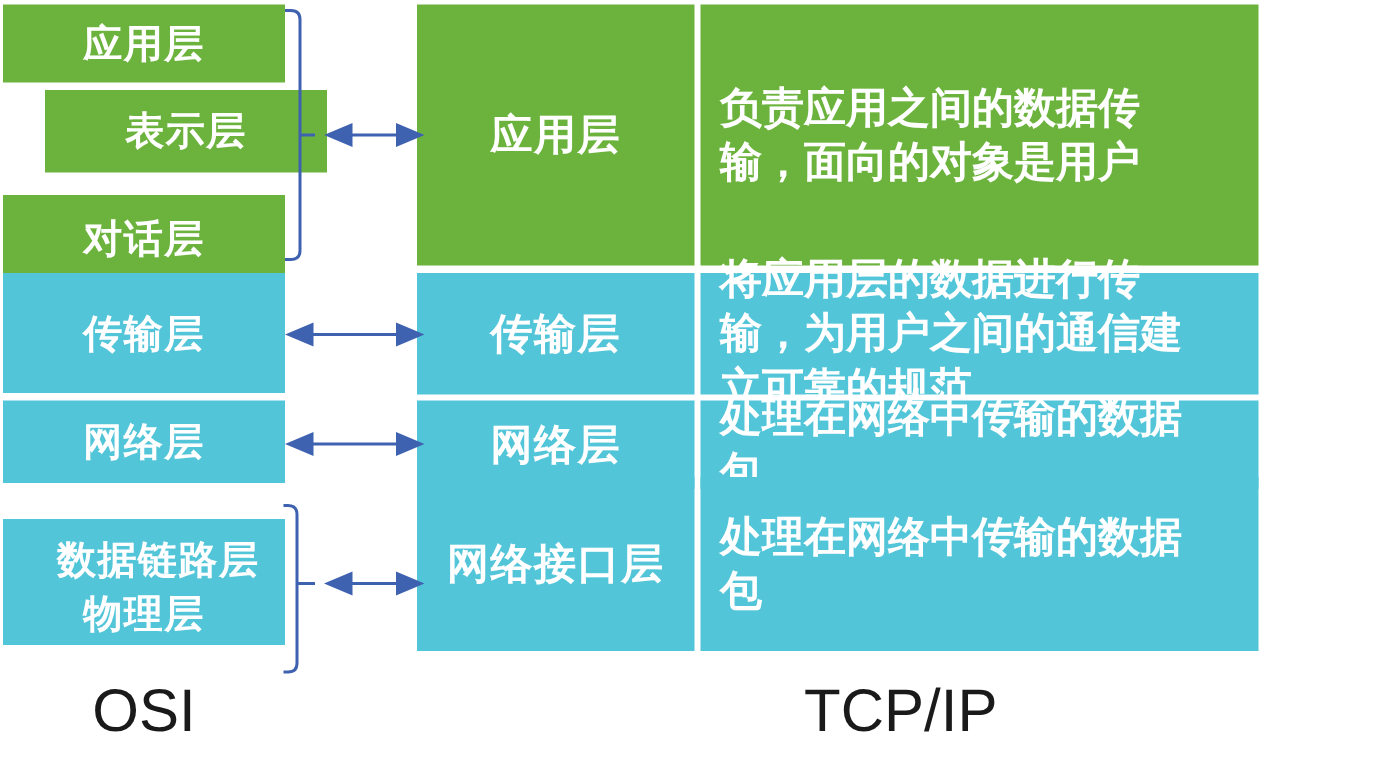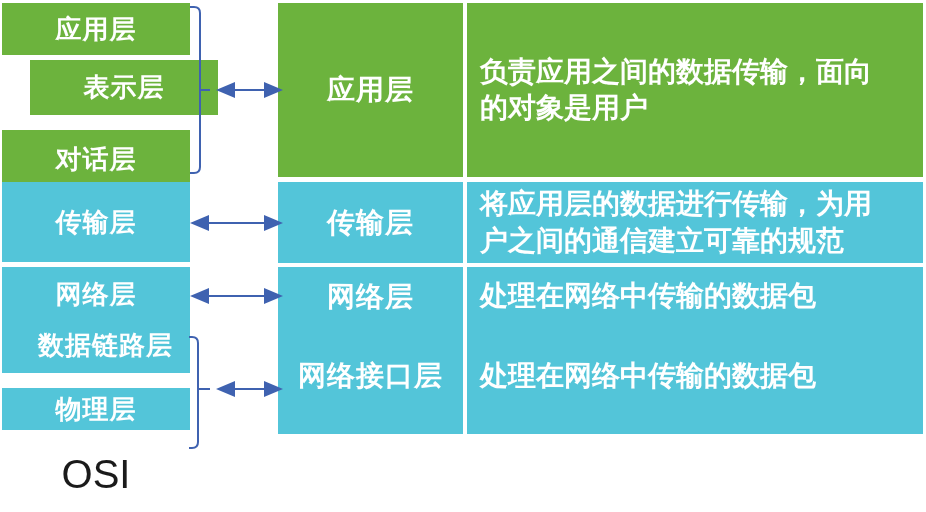--- a/index.html
+++ b/index.html
@@ -28,33 +28,33 @@
   .green { background: var(--green, #6CB33D); }
   .cyan  { background: var(--cyan, #53C5D9); }
 
   
   .osi-box { left: 2px; width: 188px; font-size: 26px; }
   .osi-0 { top: 3px;   height: 52px; }
   .osi-1 { top: 60px;  height: 55px; margin-left: 28px; }
   .osi-2 { top: 119px; height: 58px; margin-top: 11px; }
   .osi-3 { top: 182px; height: 80px; }
   .osi-4 { top: 267px; height: 55px; }
-  .osi-5 { top: 318px; height: 55px; padding-left: 19px; }
+  .osi-5 { top: 346px; height: 55px; padding-left: 19px; }
   .osi-6 { top: 388px; height: 42px; }
 
   
   .name-box { left: 278px; width: 185px; font-size: 28px; }
   .row-0 { top: 3px;   height: 174px; }
   .row-1 { top: 182px; height: 81px; }
   .row-2 { top: 267px; height: 59px; }
   .row-3 { top: 318px; height: 116px; }
 
   
   .desc-box {
-    left: 467px; width: 456px;
+    left: 467px; width: 372px;
     justify-content: flex-start;
     text-align: left;
     padding: 0 38px 0 13px;
     font-size: 28px;
     line-height: 1.3;
     letter-spacing: 0;
   }
 
   .model-label {
     position: absolute;
@@ -137,14 +137,15 @@
     </g>
 
     <g>
       <line class="stroke" x1="231" y1="389" x2="267" y2="389"></line>
       <polygon class="head" points="216,389 235,381 235,397"></polygon>
       <polygon class="head" points="283,389 264,381 264,397"></polygon>
     </g>
   </svg>
 
   <div class="model-label osi-label">OSI</div>
+  <div class="model-label tcp-label">TCP/IP</div>
 
 </div>
 
 </body></html>

